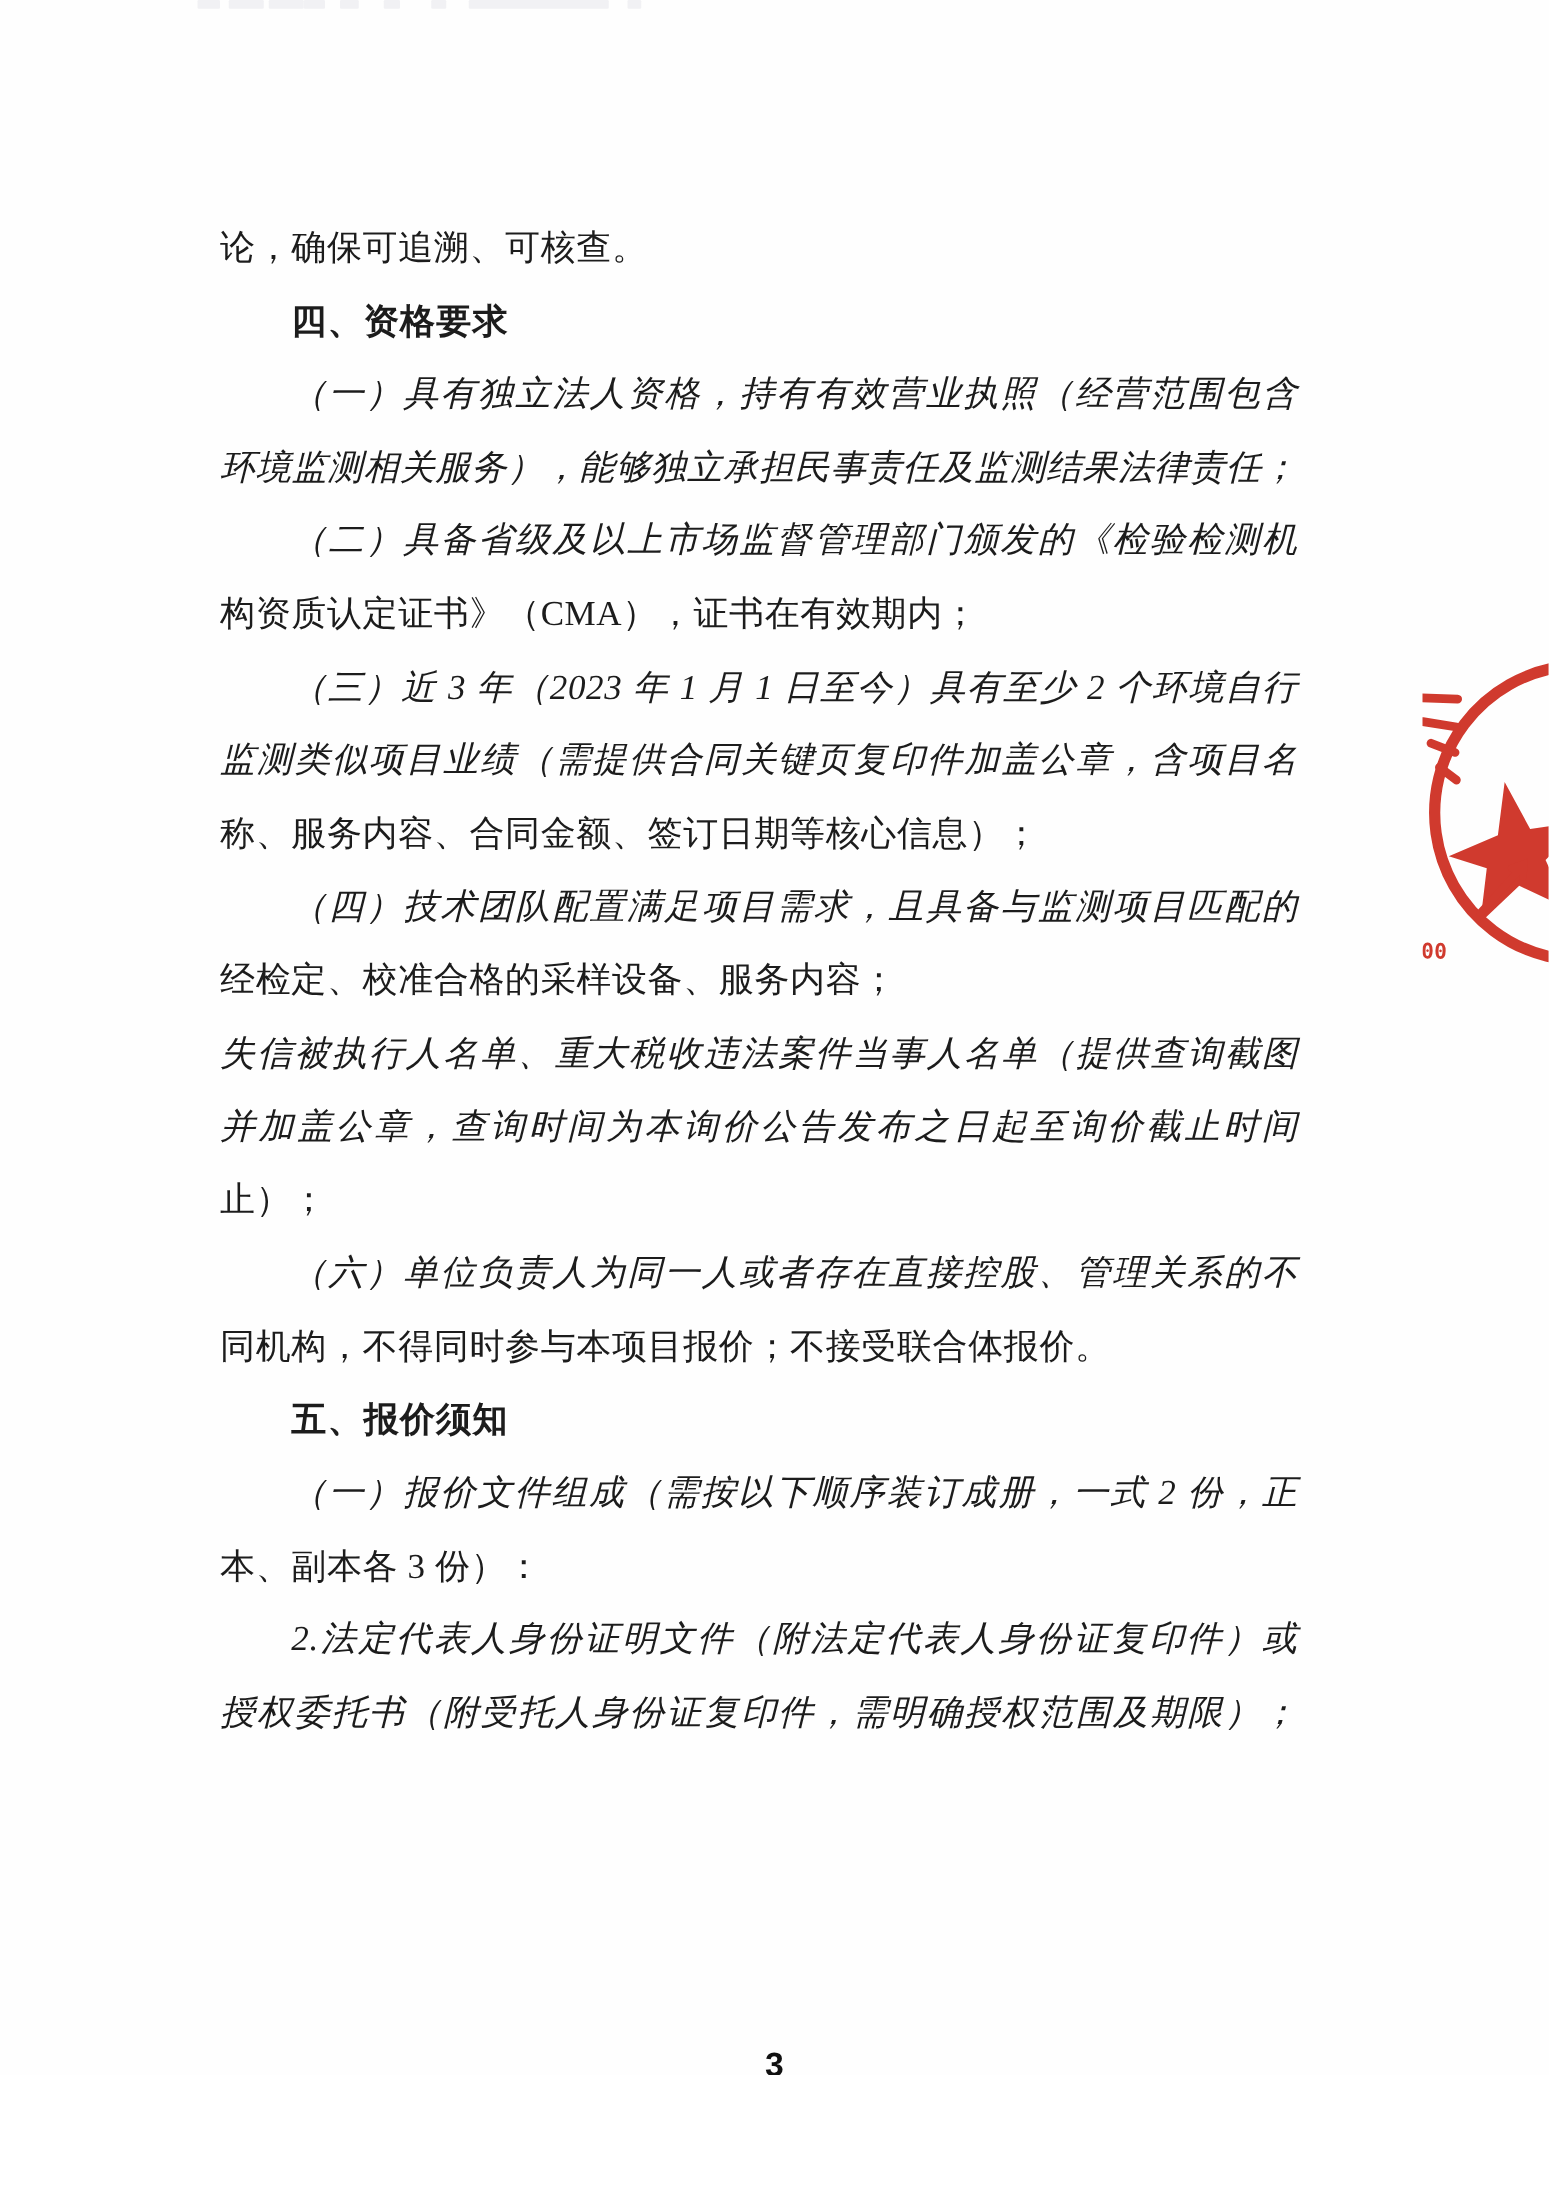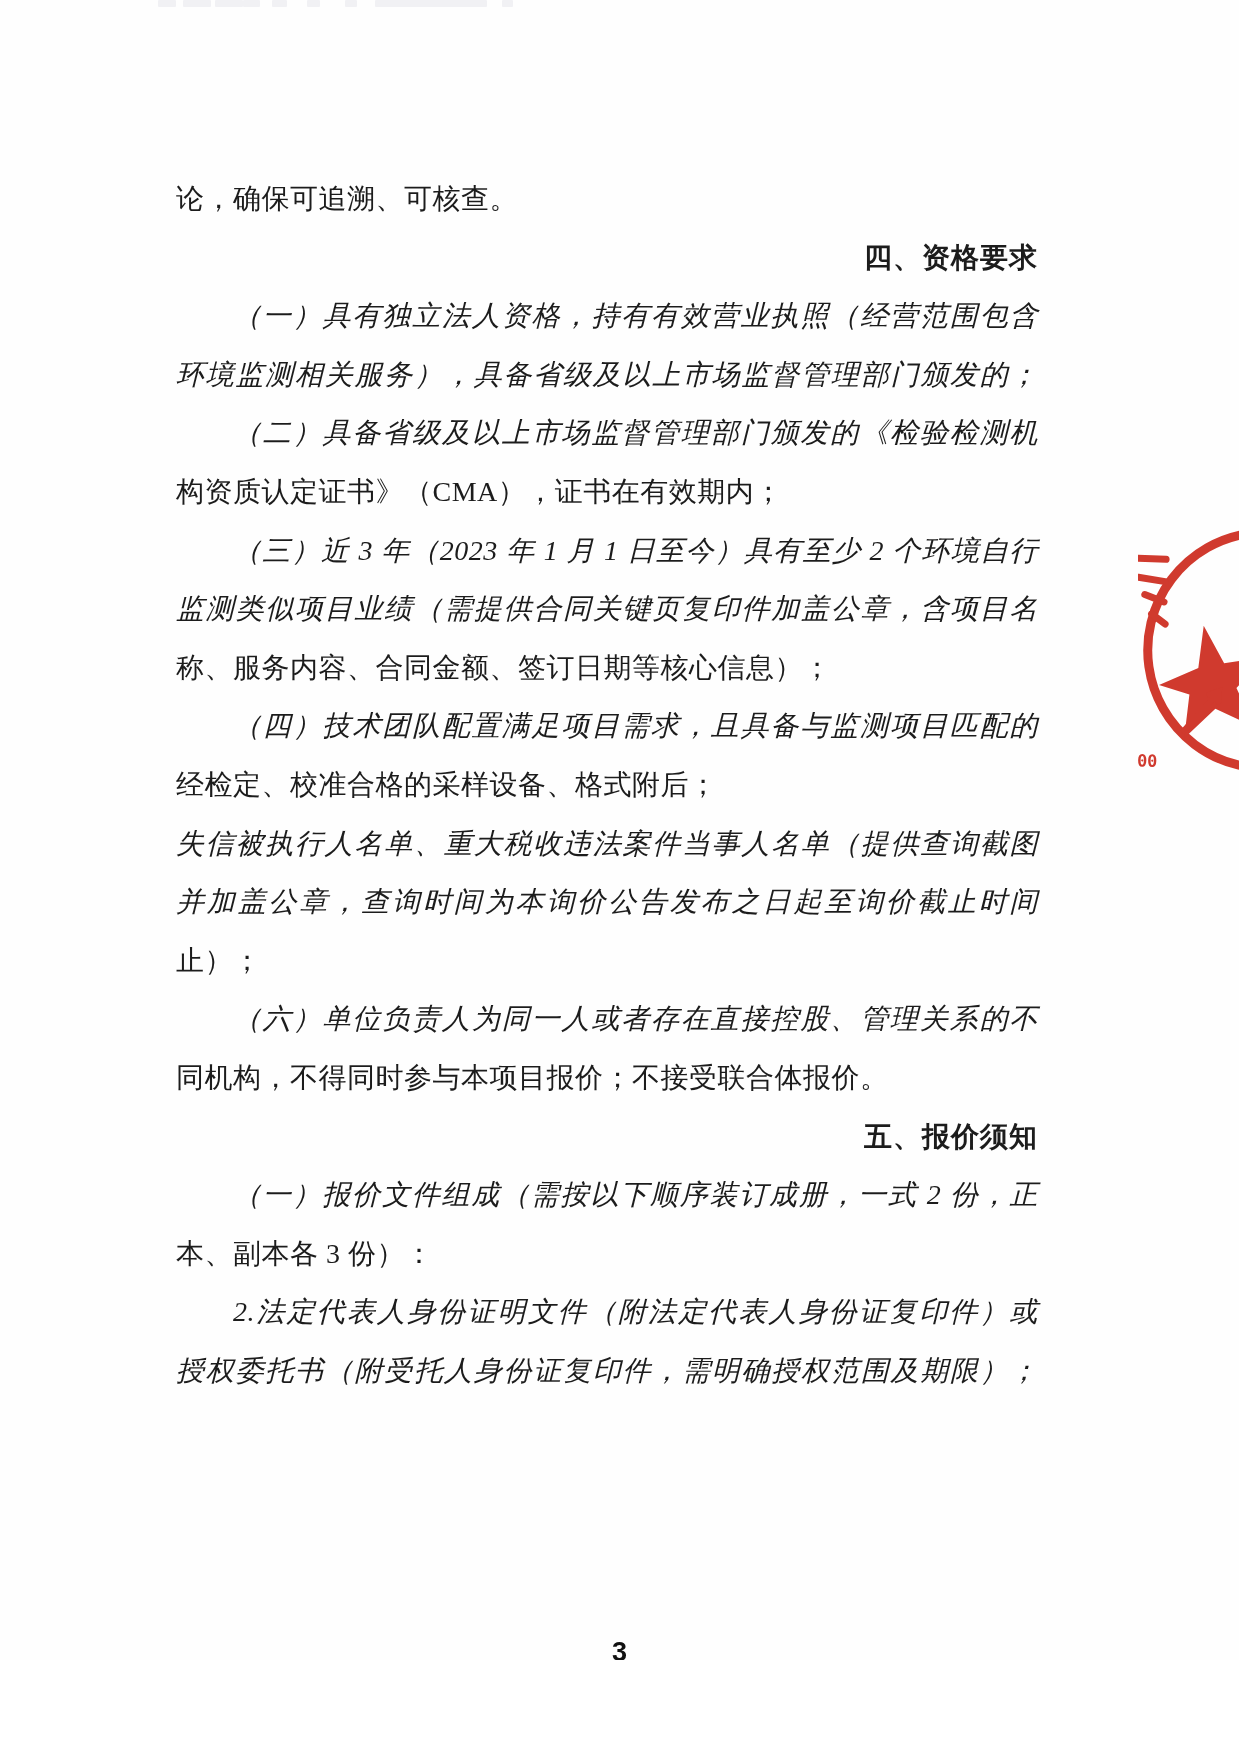--- a/index.html
+++ b/index.html
@@ -24,21 +24,21 @@
   
   .content {
     position: absolute; left: 176px; top: 170px; width: 862px;
     font-size: 28px; color: #1c1c1c;
     letter-spacing: 0.5px;
   }
   .line {
     height: 58.6px; line-height: 58.6px;
     text-align: left;
   }
-  .line.ind { padding-left: 57px; text-align: right; }
+  .line.ind { padding-left: 57px; }
   .line.j {
     text-align: justify;
     text-align-last: justify;
     text-justify: inter-character;
     font-style: italic;
   }
   .line.bold { font-weight: bold; letter-spacing: 1px; }
   
   .stamp {
     position: absolute; left: 1138px; top: 512px;
@@ -66,28 +66,28 @@
     <span class="artifact" style="left:307px;width:13px"></span>
     <span class="artifact" style="left:345px;width:12px"></span>
     <span class="artifact" style="left:375px;width:112px"></span>
     <span class="artifact" style="left:502px;width:11px"></span>
   </div>
 
   <div class="content">
     <div class="line">论，确保可追溯、可核查。</div>
     <div class="line ind bold">四、资格要求</div>
     <div class="line ind j">（一）具有独立法人资格，持有有效营业执照（经营范围包含</div>
-    <div class="line j">环境监测相关服务），具备省级及以上市场监督管理部门颁发的；</div>
+    <div class="line j">环境监测相关服务），能够独立承担民事责任及监测结果法律责任；</div>
     <div class="line ind j">（二）具备省级及以上市场监督管理部门颁发的《检验检测机</div>
     <div class="line">构资质认定证书》（CMA），证书在有效期内；</div>
     <div class="line ind j">（三）近 3 年（2023 年 1 月 1 日至今）具有至少 2 个环境自行</div>
     <div class="line j">监测类似项目业绩（需提供合同关键页复印件加盖公章，含项目名</div>
     <div class="line">称、服务内容、合同金额、签订日期等核心信息）；</div>
     <div class="line ind j">（四）技术团队配置满足项目需求，且具备与监测项目匹配的</div>
-    <div class="line">经检定、校准合格的采样设备、格式附后；</div>
+    <div class="line">经检定、校准合格的采样设备、服务内容；</div>
     <div class="line j">失信被执行人名单、重大税收违法案件当事人名单（提供查询截图</div>
     <div class="line j">并加盖公章，查询时间为本询价公告发布之日起至询价截止时间</div>
     <div class="line">止）；</div>
     <div class="line ind j">（六）单位负责人为同一人或者存在直接控股、管理关系的不</div>
     <div class="line">同机构，不得同时参与本项目报价；不接受联合体报价。</div>
     <div class="line ind bold">五、报价须知</div>
     <div class="line ind j">（一）报价文件组成（需按以下顺序装订成册，一式 2 份，正</div>
     <div class="line">本、副本各 3 份）：</div>
     <div class="line ind j">2.法定代表人身份证明文件（附法定代表人身份证复印件）或</div>
     <div class="line j">授权委托书（附受托人身份证复印件，需明确授权范围及期限）；</div>

